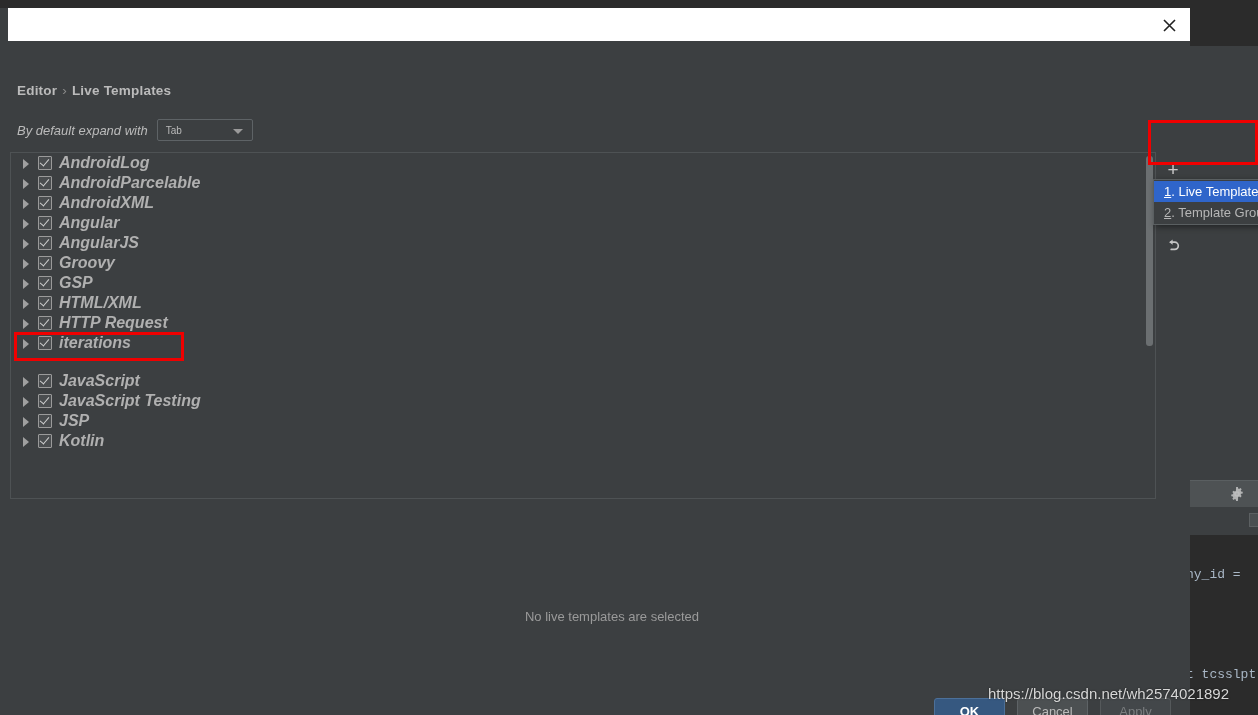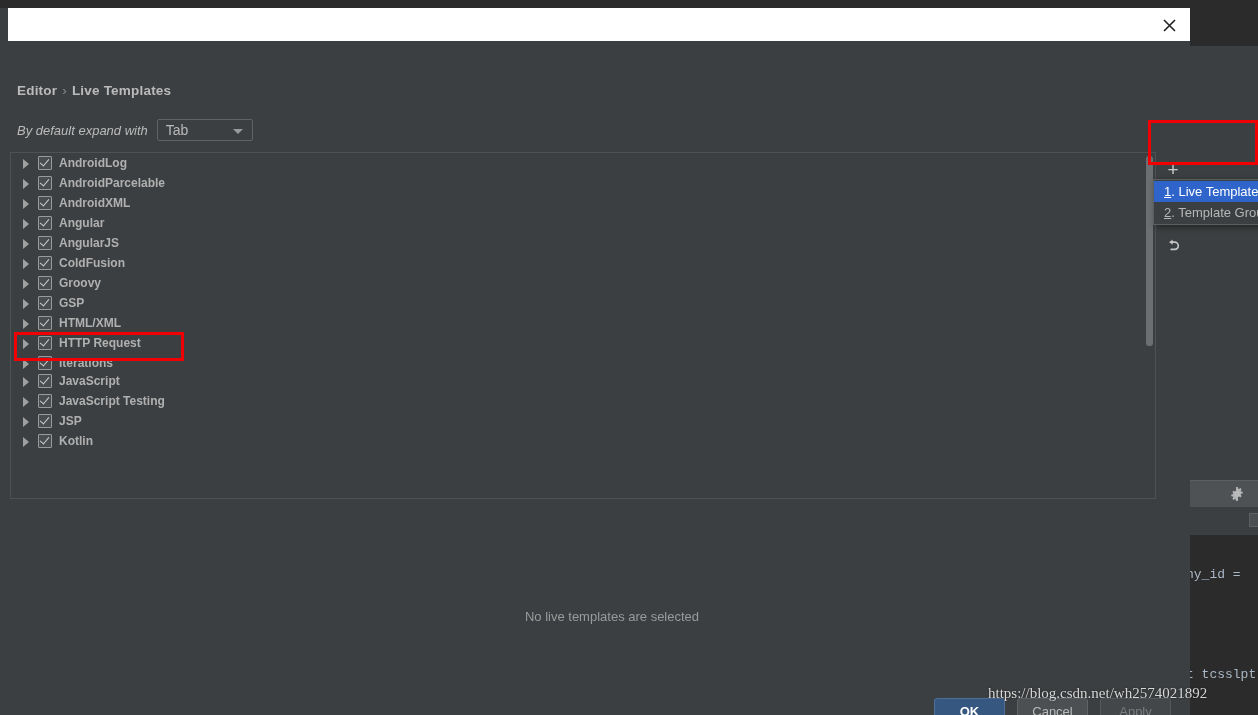--- a/index.html
+++ b/index.html
@@ -170,21 +170,21 @@
     border: 1px solid #5e6366;
     border-radius: 2px;
     display: flex;
     align-items: center;
     padding-left: 8px;
     box-sizing: border-box;
     position: relative;
     cursor: default;
   }
   .combo-value {
-    font-size: 14px;
+    font-size: 10px;
     color: #b9b9b9;
   }
   .combo-arrow {
     position: absolute;
     right: 9px; top: 9px;
     width: 0; height: 0;
     border-left: 5px solid transparent;
     border-right: 5px solid transparent;
     border-top: 5px solid #9a9a9a;
   }
@@ -248,24 +248,25 @@
   .cb::after {
     content: "";
     position: absolute;
     left: 3px; top: 0px;
     width: 4px; height: 8px;
     border-right: 1.6px solid #cfcfcf;
     border-bottom: 1.6px solid #cfcfcf;
     transform: rotate(40deg);
   }
   .row-label {
-    font-size: 12px;
+    font-size: 16px;
     font-weight: bold;
     color: #b0b0b0;
     white-space: nowrap;
+    font-style: italic;
   }
 
   
   .tree-scrollbar-track {
     position: absolute;
     left: 1133px; top: 1px;
     width: 11px; height: 216px;
     background: #3c3f41;
   }
   .tree-scrollbar-thumb {
@@ -386,21 +387,21 @@
   }
   #annot-java   { left: 14px;   top: 332px; width: 170px; height: 29px; }
   #annot-popup  { left: 1148px; top: 120px; width: 110px; height: 45px; }
 
   
   .watermark {
     position: absolute;
     left: 988px; top: 685px;
     font-size: 15px;
     color: #d7d7d7;
-    font-family: Liberation Serif, serif;
+    font-family: Liberation Sans, sans-serif;
     z-index: 70;
     white-space: nowrap;
     text-shadow: 0 0 2px rgba(0,0,0,.6);
   }
 </style>
 </head>
 <body>
 
 <div id="ide-background">
   <div class="ide-topstrip"></div>
@@ -470,25 +471,20 @@
           </div>
           <div class="row">
             <span class="tri"></span>
             <span class="cb"></span>
             <span class="row-label">Angular</span>
           </div>
           <div class="row">
             <span class="tri"></span>
             <span class="cb"></span>
             <span class="row-label">AngularJS</span>
-          </div>
-          <div class="row">
-            <span class="tri"></span>
-            <span class="cb"></span>
-            <span class="row-label">ColdFusion</span>
           </div>
           <div class="row">
             <span class="tri"></span>
             <span class="cb"></span>
             <span class="row-label">Groovy</span>
           </div>
           <div class="row">
             <span class="tri"></span>
             <span class="cb"></span>
             <span class="row-label">GSP</span>

